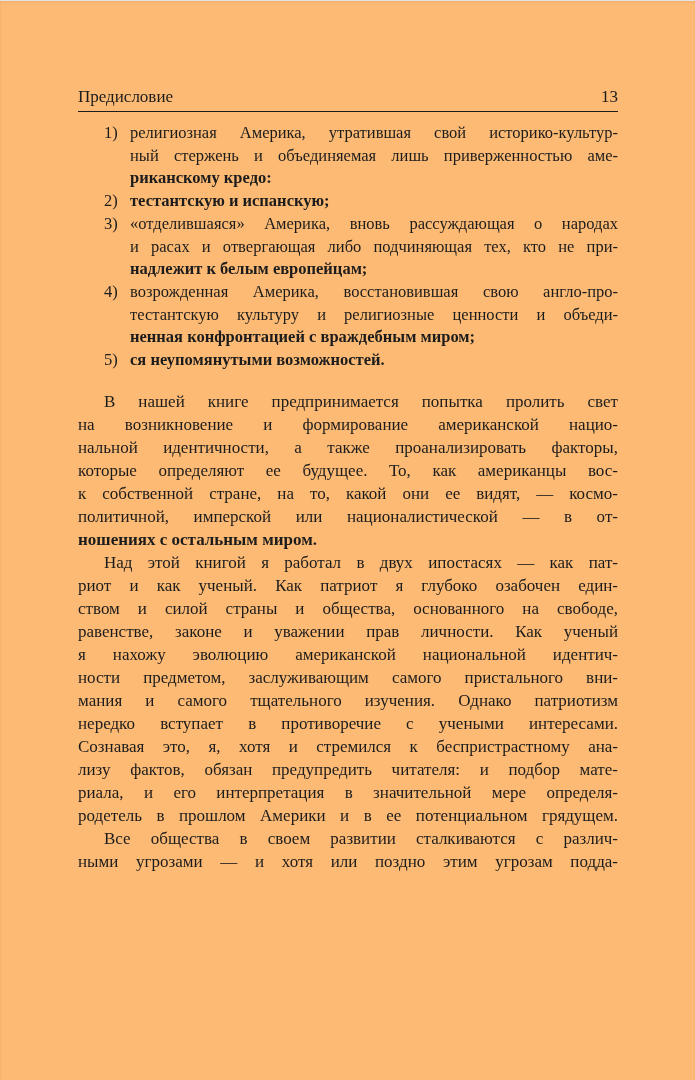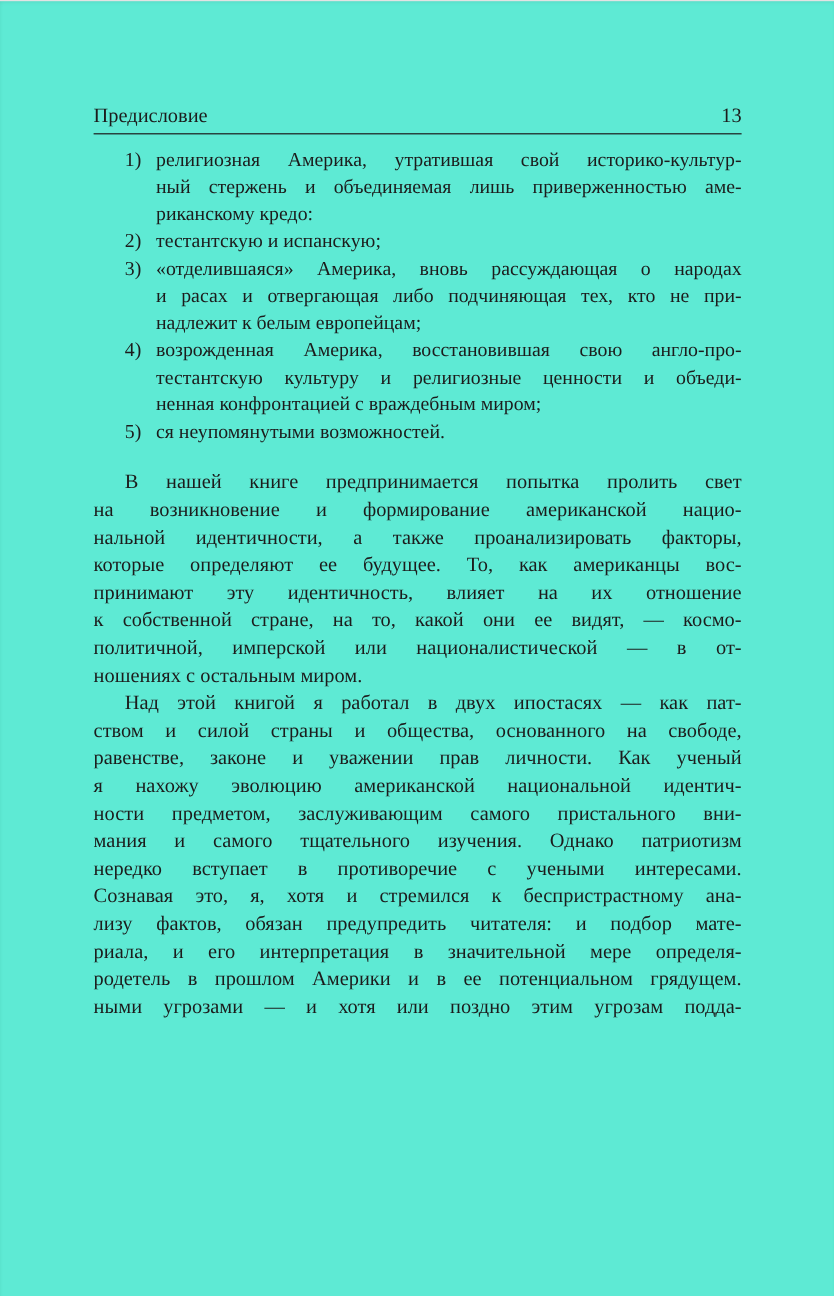--- a/index.html
+++ b/index.html
@@ -4,21 +4,21 @@
 <style>
   html, body {
     margin: 0;
     padding: 0;
     background: #ffffff;
   }
   .page {
     position: relative;
     width: 695px;
     height: 1080px;
-    background: #5eead4;
+    background: #fdba74;
     border-top: 1px solid #e3e3e3;
     box-shadow: inset 0 2px 4px -2px rgba(0,0,0,0.10), inset 2px 0 4px -3px rgba(0,0,0,0.06);
     font-family: "Liberation Serif", "DejaVu Serif", serif;
     color: #1c1c1c;
     overflow: hidden;
   }
   .content {
     position: absolute;
     left: 78px;
     top: 86px;
@@ -56,20 +56,21 @@
     font-size: 17px;
     line-height: 23px;
   }
   .line {
     text-align: justify;
     text-align-last: justify;
     white-space: normal;
   }
   .line.end {
     text-align-last: left;
+    font-weight: bold;
   }
   .line.indent {
     padding-left: 26px;
   }
 </style>
 </head>
 <body>
 
 <div class="page">
   <div class="content">
@@ -115,40 +116,41 @@
 
     </div>
 
     <div class="paras">
 
       <div class="para">
         <div class="line indent">В нашей книге предпринимается попытка пролить свет</div>
         <div class="line">на возникновение и формирование американской нацио-</div>
         <div class="line">нальной идентичности, а также проанализировать факторы,</div>
         <div class="line">которые определяют ее будущее. То, как американцы вос-</div>
-        <div class="line">принимают эту идентичность, влияет на их отношение</div>
         <div class="line">к собственной стране, на то, какой они ее видят, — космо-</div>
         <div class="line">политичной, имперской или националистической — в от-</div>
         <div class="line end">ношениях с остальным миром.</div>
       </div>
 
       <div class="para">
         <div class="line indent">Над этой книгой я работал в двух ипостасях — как пат-</div>
+        <div class="line">риот и как ученый. Как патриот я глубоко озабочен един-</div>
         <div class="line">ством и силой страны и общества, основанного на свободе,</div>
         <div class="line">равенстве, законе и уважении прав личности. Как ученый</div>
         <div class="line">я нахожу эволюцию американской национальной идентич-</div>
         <div class="line">ности предметом, заслуживающим самого пристального вни-</div>
         <div class="line">мания и самого тщательного изучения. Однако патриотизм</div>
         <div class="line">нередко вступает в противоречие с учеными интересами.</div>
         <div class="line">Сознавая это, я, хотя и стремился к беспристрастному ана-</div>
         <div class="line">лизу фактов, обязан предупредить читателя: и подбор мате-</div>
         <div class="line">риала, и его интерпретация в значительной мере определя-</div>
         <div class="line">родетель в прошлом Америки и в ее потенциальном грядущем.</div>
       </div>
 
       <div class="para">
+        <div class="line indent">Все общества в своем развитии сталкиваются с различ-</div>
         <div class="line">ными угрозами — и хотя или поздно этим угрозам подда-</div>
       </div>
 
     </div>
 
   </div>
 </div>
 
 </body></html>

